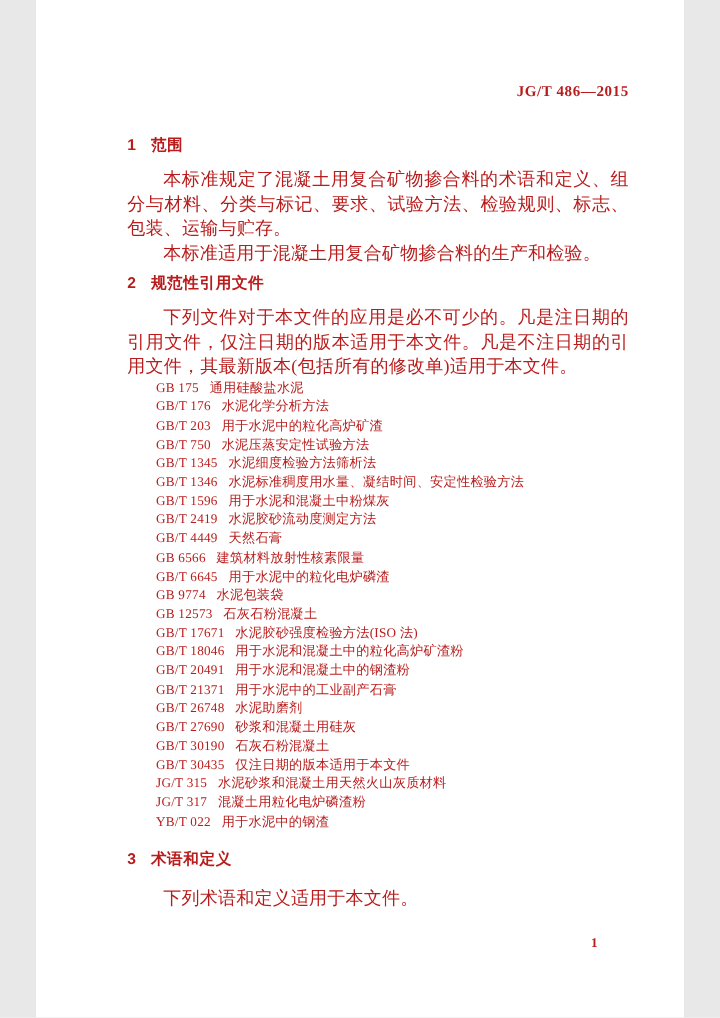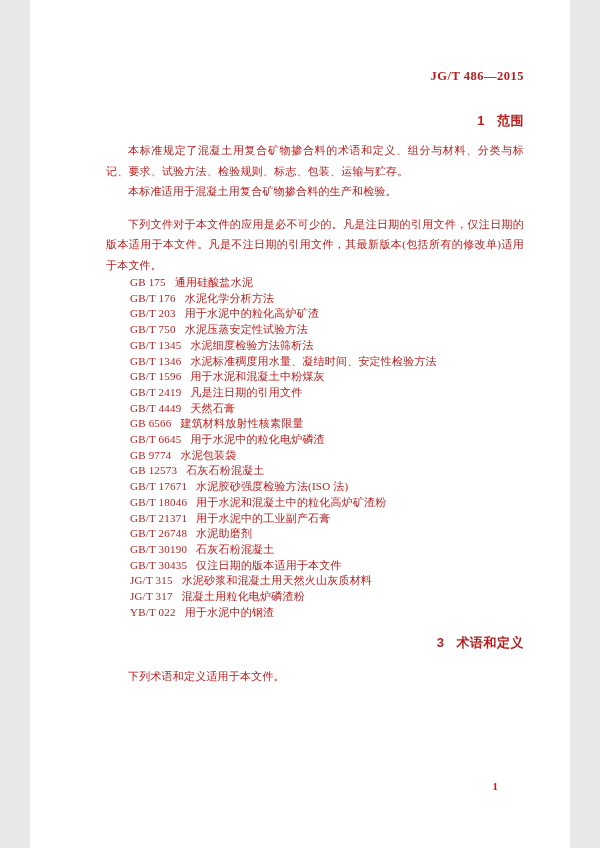--- a/index.html
+++ b/index.html
@@ -32,31 +32,30 @@
     line-height: 22px;
     letter-spacing: 1.5px;
   }
   .sec { margin: 0; }
   .sec-heading {
     font-family: "Liberation Sans", sans-serif;
     font-weight: bold;
     font-size: 13px;
     line-height: 14px;
     letter-spacing: 0.5px;
-    text-align: right;
   }
   .sec-1 .sec-heading { margin-top: 31px; }
   .sec-2 .sec-heading { margin-top: 7px; }
   .sec-3 .sec-heading { margin-top: 16px; }
   .sec-num { margin-right: 12px; }
   .paras { margin-top: 12px; }
   .sec-3 .paras { margin-top: 16px; }
   .para {
     margin: 0;
-    font-size: 11px;
+    font-size: 15px;
     line-height: 20.5px;
     letter-spacing: 0.2px;
     text-align: justify;
     text-indent: 2em;
     text-justify: inter-ideograph;
   }
   .refs {
     margin-top: 0;
     padding-left: 24px;
   }
@@ -88,20 +87,23 @@
     <div class="sec-heading">
       <span class="sec-num">1</span><span class="sec-title">范围</span>
     </div>
     <div class="paras">
         <p class="para">本标准规定了混凝土用复合矿物掺合料的术语和定义、组分与材料、分类与标记、要求、试验方法、检验规则、标志、包装、运输与贮存。</p>
         <p class="para">本标准适用于混凝土用复合矿物掺合料的生产和检验。</p>
       </div>
   </section>
 
   <section class="sec sec-2">
+    <div class="sec-heading">
+      <span class="sec-num">2</span><span class="sec-title">规范性引用文件</span>
+    </div>
     <div class="paras">
         <p class="para">下列文件对于本文件的应用是必不可少的。凡是注日期的引用文件，仅注日期的版本适用于本文件。凡是不注日期的引用文件，其最新版本(包括所有的修改单)适用于本文件。</p>
       </div>
     <div class="refs">
 
         <div class="ref-item">
           <span class="ref-code">GB 175</span><span class="ref-title">通用硅酸盐水泥</span>
         </div>
 
         <div class="ref-item">
@@ -122,21 +124,21 @@
 
         <div class="ref-item">
           <span class="ref-code">GB/T 1346</span><span class="ref-title">水泥标准稠度用水量、凝结时间、安定性检验方法</span>
         </div>
 
         <div class="ref-item">
           <span class="ref-code">GB/T 1596</span><span class="ref-title">用于水泥和混凝土中粉煤灰</span>
         </div>
 
         <div class="ref-item">
-          <span class="ref-code">GB/T 2419</span><span class="ref-title">凡是注日期的引用文件</span>
+          <span class="ref-code">GB/T 2419</span><span class="ref-title">水泥胶砂流动度测定方法</span>
         </div>
 
         <div class="ref-item">
           <span class="ref-code">GB/T 4449</span><span class="ref-title">天然石膏</span>
         </div>
 
         <div class="ref-item">
           <span class="ref-code">GB 6566</span><span class="ref-title">建筑材料放射性核素限量</span>
         </div>
 
@@ -153,29 +155,35 @@
         </div>
 
         <div class="ref-item">
           <span class="ref-code">GB/T 17671</span><span class="ref-title">水泥胶砂强度检验方法(ISO 法)</span>
         </div>
 
         <div class="ref-item">
           <span class="ref-code">GB/T 18046</span><span class="ref-title">用于水泥和混凝土中的粒化高炉矿渣粉</span>
         </div>
 
+        <div class="ref-item">
+          <span class="ref-code">GB/T 20491</span><span class="ref-title">用于水泥和混凝土中的钢渣粉</span>
+        </div>
 
         <div class="ref-item">
           <span class="ref-code">GB/T 21371</span><span class="ref-title">用于水泥中的工业副产石膏</span>
         </div>
 
         <div class="ref-item">
           <span class="ref-code">GB/T 26748</span><span class="ref-title">水泥助磨剂</span>
         </div>
 
+        <div class="ref-item">
+          <span class="ref-code">GB/T 27690</span><span class="ref-title">砂浆和混凝土用硅灰</span>
+        </div>
 
         <div class="ref-item">
           <span class="ref-code">GB/T 30190</span><span class="ref-title">石灰石粉混凝土</span>
         </div>
 
         <div class="ref-item">
           <span class="ref-code">GB/T 30435</span><span class="ref-title">仅注日期的版本适用于本文件</span>
         </div>
 
         <div class="ref-item">

